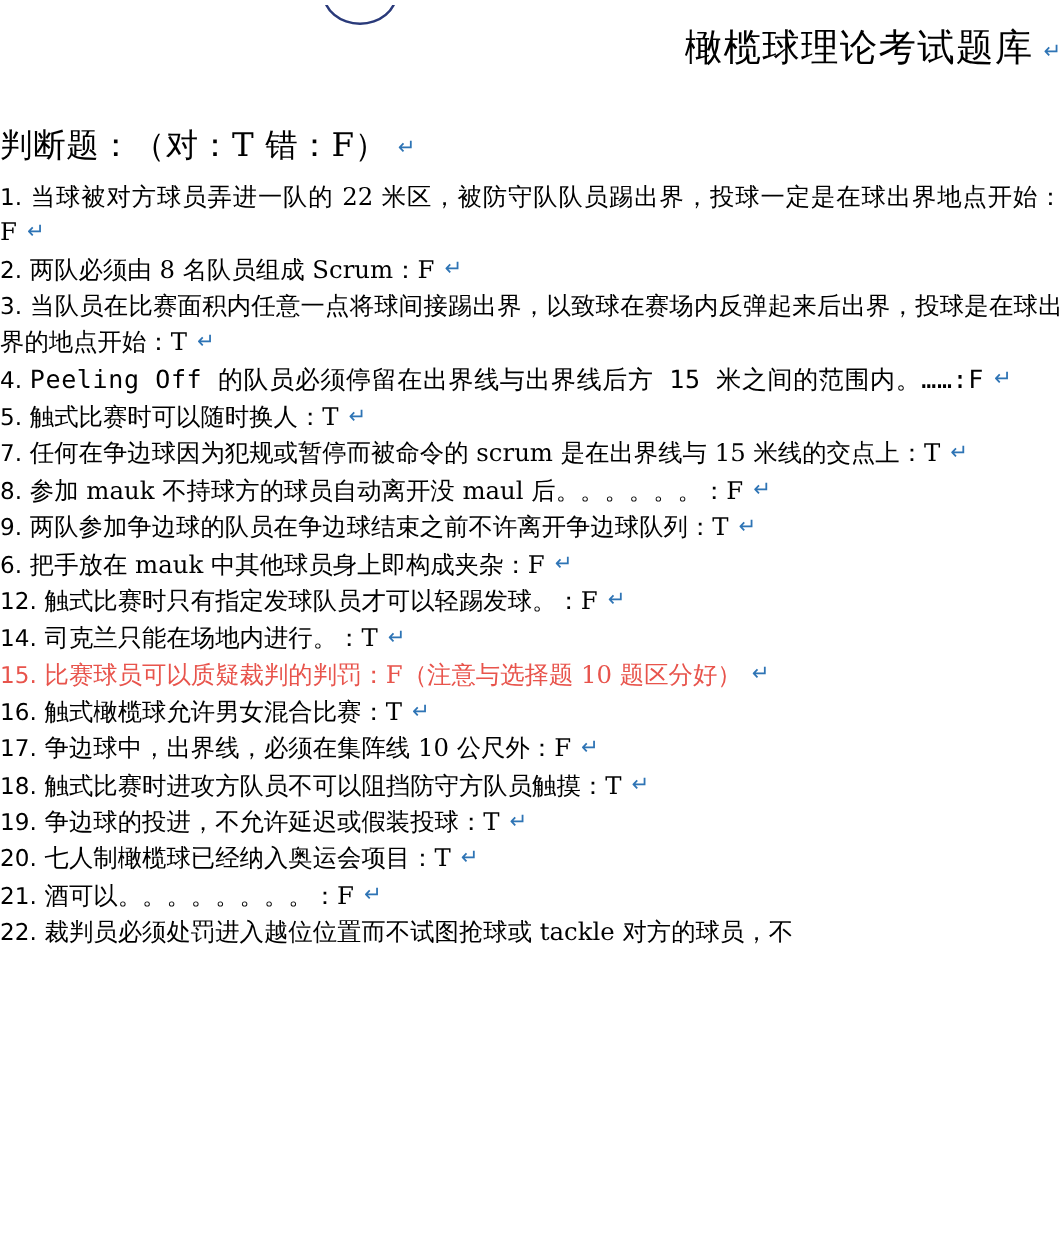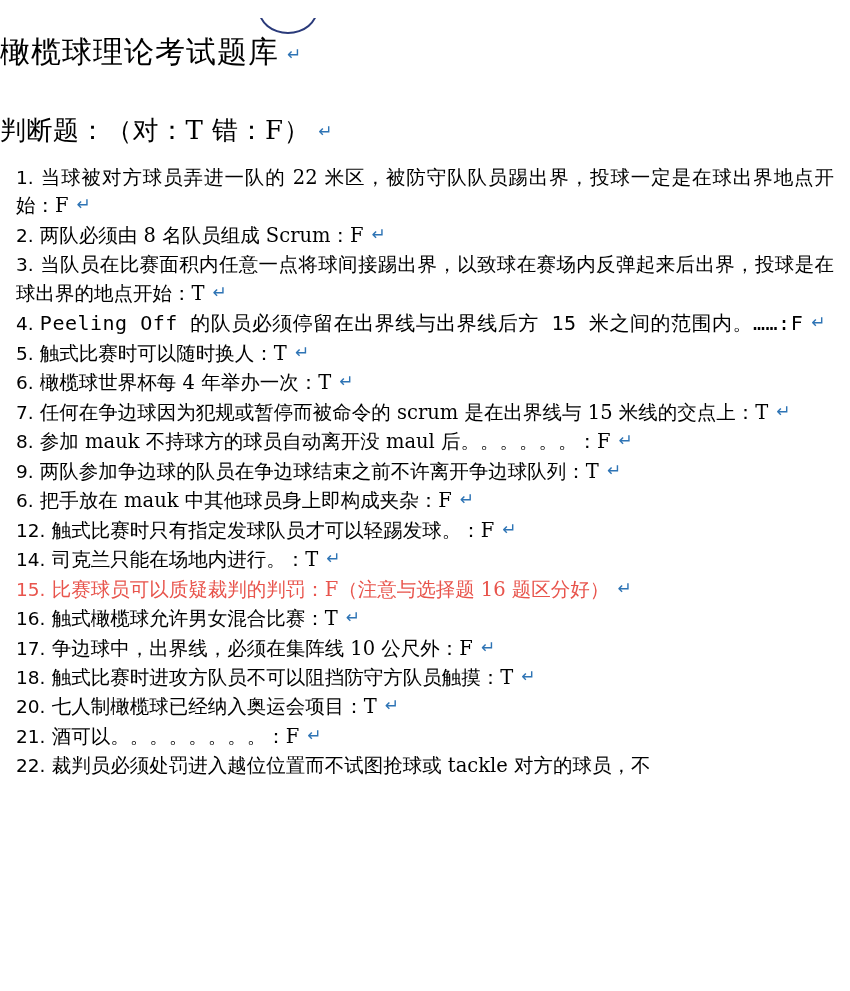--- a/index.html
+++ b/index.html
@@ -33,42 +33,42 @@
     position: absolute;
     left: 258px;
     top: -34px;
     width: 56px;
     height: 46px;
     border: 2px solid #2a3a7a;
     border-radius: 50%;
     background: #ffffff;
   }
   .doc-title {
-    text-align: left;
+    text-align: right;
     font-size: 30px;
     letter-spacing: 1px;
-    margin: 32px 0 0 0;
+    margin: 18px 0 0 0;
     font-family: "DejaVu Serif", serif;
     font-weight: normal;
   }
   .pilcrow {
     color: #2e74b5;
     font-size: 17px;
     font-family: "Liberation Sans", sans-serif;
     margin-left: 8px;
     vertical-align: 2px;
   }
   .section-head {
     font-size: 26px;
     margin: 40px 0 10px 0;
     font-family: "DejaVu Serif", serif;
     letter-spacing: 0.5px;
   }
   .items {
-    margin: 16px;
+    margin: 0;
     padding: 0;
     list-style: none;
   }
   .item {
     font-size: 19.5px;
     line-height: 1.46;
     margin: 0 0 1px 0;
     text-align: justify;
     font-family: "DejaVu Serif", serif;
   }
@@ -123,24 +123,20 @@
     <li class="item">
       <span class="num">4.</span>
       <span class="mono">Peeling Off 的队员必须停留在出界线与出界线后方 15 米之间的范围内。……:F</span><span class="pilcrow">↵</span>
     </li>
 
     <li class="item">
       <span class="num">5.</span>
       <span>触式比赛时可以随时换人：T</span><span class="pilcrow">↵</span>
     </li>
 
-    <li class="item">
-      <span class="num">6.</span>
-      <span>橄榄球世界杯每 4 年举办一次：T</span><span class="pilcrow">↵</span>
-    </li>
 
     <li class="item">
       <span class="num">7.</span>
       <span>任何在争边球因为犯规或暂停而被命令的 scrum 是在出界线与 15 米线的交点上：T</span><span class="pilcrow">↵</span>
     </li>
 
     <li class="item">
       <span class="num">8.</span>
       <span>参加 mauk 不持球方的球员自动离开没 maul 后。。。。。。：F</span><span class="pilcrow">↵</span>
     </li>
@@ -162,38 +158,42 @@
     </li>
 
 
     <li class="item">
       <span class="num">14.</span>
       <span>司克兰只能在场地内进行。：T</span><span class="pilcrow">↵</span>
     </li>
 
     <li class="item red">
       <span class="num">15.</span>
-      <span>比赛球员可以质疑裁判的判罚：F（注意与选择题 16 题区分好）</span><span class="pilcrow">↵</span>
+      <span>比赛球员可以质疑裁判的判罚：F（注意与选择题 10 题区分好）</span><span class="pilcrow">↵</span>
     </li>
 
     <li class="item">
       <span class="num">16.</span>
       <span>触式橄榄球允许男女混合比赛：T</span><span class="pilcrow">↵</span>
     </li>
 
     <li class="item">
       <span class="num">17.</span>
       <span>争边球中，出界线，必须在集阵线 10 公尺外：F</span><span class="pilcrow">↵</span>
     </li>
 
     <li class="item">
       <span class="num">18.</span>
       <span>触式比赛时进攻方队员不可以阻挡防守方队员触摸：T</span><span class="pilcrow">↵</span>
     </li>
 
+    <li class="item">
+      <span class="num">19.</span>
+      <span>争边球的投进，不允许延迟或假装投球：T</span><span class="pilcrow">↵</span>
+    </li>
 
     <li class="item">
       <span class="num">20.</span>
       <span>七人制橄榄球已经纳入奥运会项目：T</span><span class="pilcrow">↵</span>
     </li>
 
     <li class="item">
       <span class="num">21.</span>
       <span>酒可以。。。。。。。。：F</span><span class="pilcrow">↵</span>
     </li>

